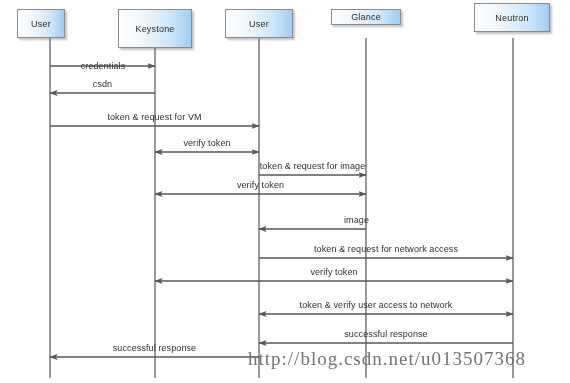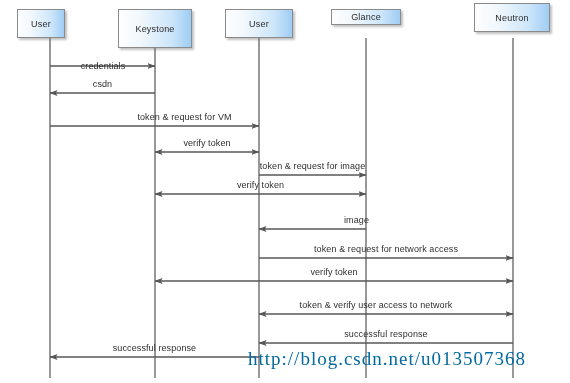--- a/index.html
+++ b/index.html
@@ -48,21 +48,21 @@
     font-size: 9px;
     color: #2f2f2f;
     white-space: nowrap;
     transform: translateX(-50%);
     letter-spacing: 0.1px;
   }
   #watermark {
     position: absolute;
     font-family: "Liberation Serif", serif;
     font-size: 19px;
-    color: #0369a1;
+    color: #737373;
     white-space: nowrap;
     letter-spacing: 1px;
     pointer-events: none;
   }
 </style>
 </head>
 <body>
 
 <div id="diagram">
 
@@ -111,21 +111,21 @@
       <div class="participant-box" style="left: 331px; top: 9px; width: 70px; height: 16px;">
         <span class="participant-label">Glance</span>
       </div>
       <div class="participant-box" style="left: 474px; top: 3px; width: 76px; height: 29px;">
         <span class="participant-label">Neutron</span>
       </div>
     </div>
   <div id="labels">
       <div class="msg-label" style="left: 103px; top: 52px; margin-top: 9px;">credentials</div>
       <div class="msg-label" style="left: 102.5px; top: 79px;">csdn</div>
-      <div class="msg-label" style="left: 154.5px; top: 112px; margin-left: 30px;">token &amp; request for VM</div>
+      <div class="msg-label" style="left: 154.5px; top: 112px;">token &amp; request for VM</div>
       <div class="msg-label" style="left: 207px; top: 138px;">verify token</div>
       <div class="msg-label" style="left: 312.5px; top: 161px;">token &amp; request for image</div>
       <div class="msg-label" style="left: 260.5px; top: 180px;">verify token</div>
       <div class="msg-label" style="left: 312.5px; top: 215px; margin-left: 44px;">image</div>
       <div class="msg-label" style="left: 386px; top: 244px;">token &amp; request for network access</div>
       <div class="msg-label" style="left: 334px; top: 267px;">verify token</div>
       <div class="msg-label" style="left: 376px; top: 300px;">token &amp; verify user access to network</div>
       <div class="msg-label" style="left: 386px; top: 329px;">successful response</div>
       <div class="msg-label" style="left: 154.5px; top: 343px;">successful response</div>
     </div>

